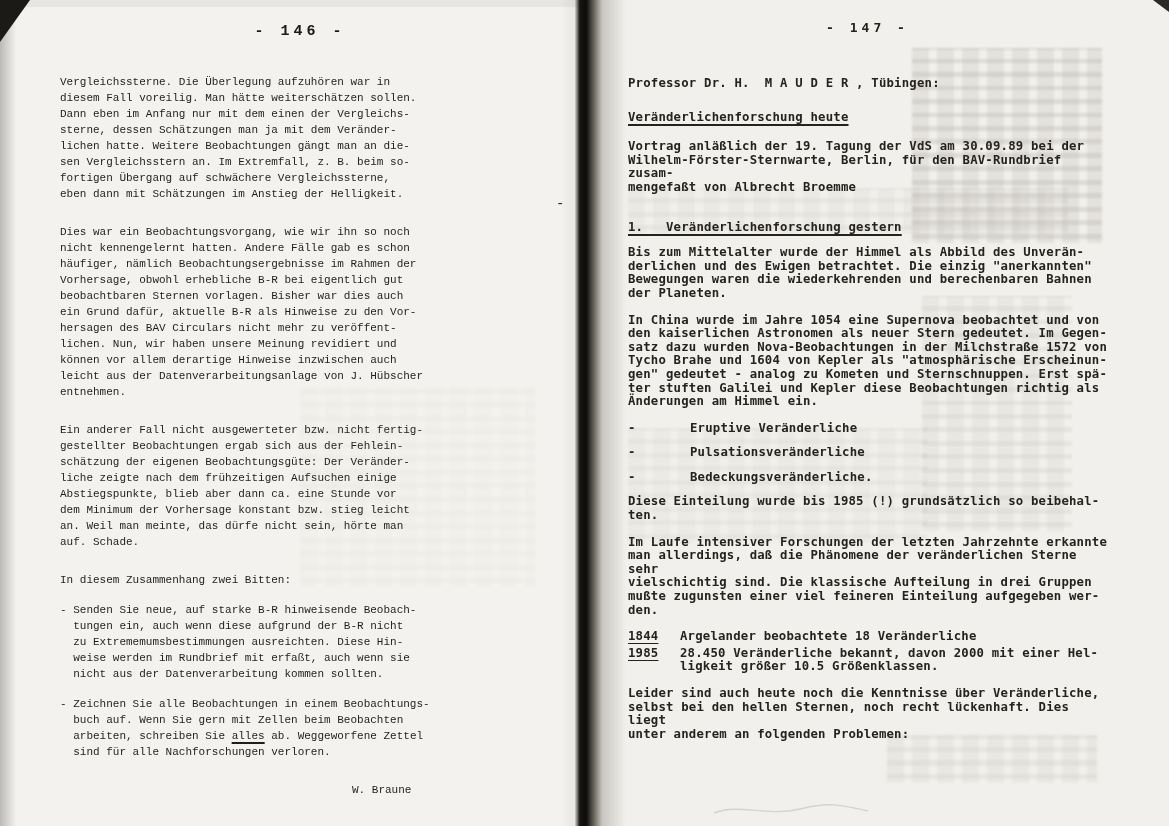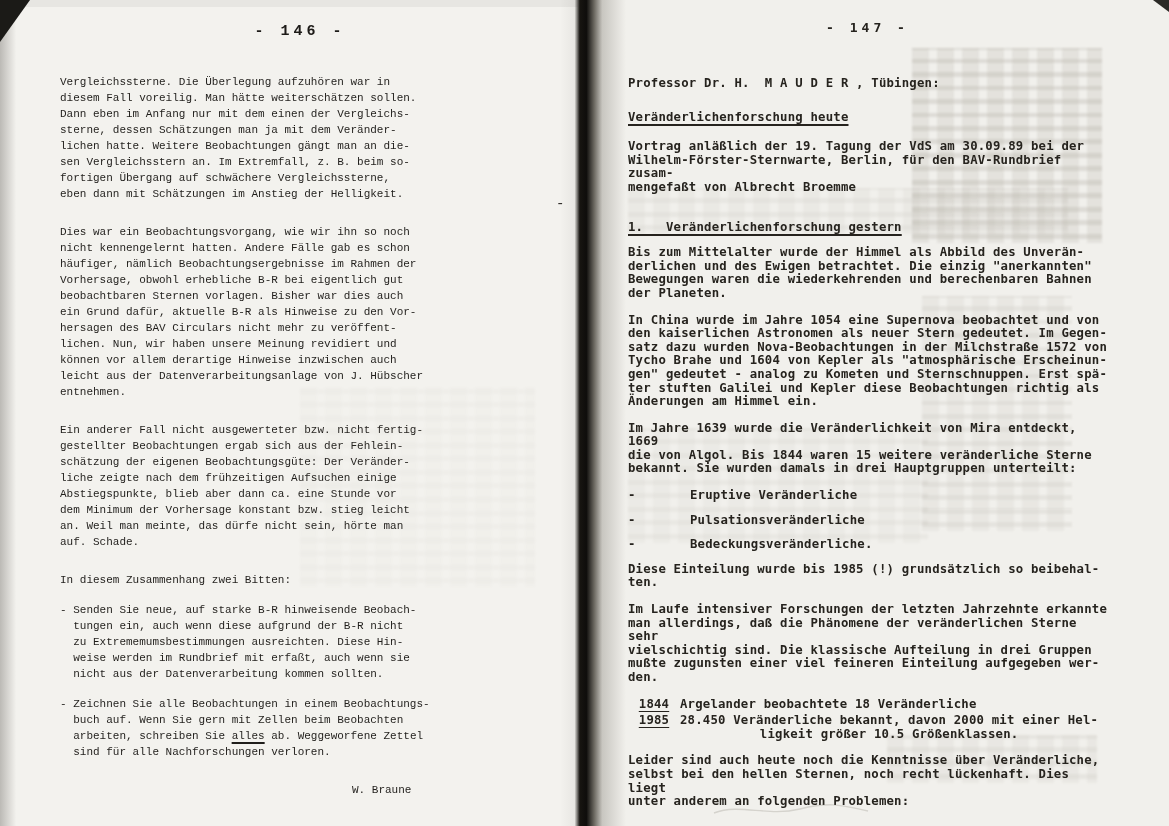--- a/index.html
+++ b/index.html
@@ -47,21 +47,21 @@
   .author-line{margin:0 0 20px 0;}
   .article-title{margin:0 0 16px 0;}
   .intro{margin:0 0 26px 0;}
   .sec-heading{margin:0 0 12px 0;}
   .rp{margin:0 0 13px 0;}
   .group-row{display:flex;margin:0 0 11px 0;}
   .group-row .dash{width:62px;flex:0 0 62px;}
   .groups-block{margin-top:12px;}
   .year-row{display:flex;margin:0 0 3px 0;}
   .year-row .year{width:52px;flex:0 0 52px;text-decoration:underline;text-underline-offset:3px;}
-  .timeline-block{margin:0 0 13px 0;text-align:center;}
+  .timeline-block{margin:0 0 13px 0;}
   .signature{margin-top:22px;margin-left:292px;}
 
   
   .gutter{
     position:absolute;left:560px;top:0;width:66px;height:826px;z-index:5;
     background:linear-gradient(90deg,
       rgba(0,0,0,0) 0%,
       rgba(30,28,24,0.05) 22%,
       #171511 30%,
       #0e0d0b 40%,
@@ -174,23 +174,20 @@
 derlichen und des Ewigen betrachtet. Die einzig "anerkannten"
 Bewegungen waren die wiederkehrenden und berechenbaren Bahnen
 der Planeten.</div>
     <div class="tw-right rp">In China wurde im Jahre 1054 eine Supernova beobachtet und von
 den kaiserlichen Astronomen als neuer Stern gedeutet. Im Gegen-
 satz dazu wurden Nova-Beobachtungen in der Milchstraße 1572 von
 Tycho Brahe und 1604 von Kepler als "atmosphärische Erscheinun-
 gen" gedeutet - analog zu Kometen und Sternschnuppen. Erst spä-
 ter stuften Galilei und Kepler diese Beobachtungen richtig als
 Änderungen am Himmel ein.</div>
-    <div class="tw-right rp">Im Jahre 1639 wurde die Veränderlichkeit von Mira entdeckt, 1669
-die von Algol. Bis 1844 waren 15 weitere veränderliche Sterne
-bekannt. Sie wurden damals in drei Hauptgruppen unterteilt:</div>
 
     <div class="groups-block">
       <div class="tw-right group-row"><span class="dash">-</span><span>Eruptive Veränderliche</span></div>
       <div class="tw-right group-row"><span class="dash">-</span><span>Pulsationsveränderliche</span></div>
       <div class="tw-right group-row"><span class="dash">-</span><span>Bedeckungsveränderliche.</span></div>
     </div>
 
     <div class="tw-right rp">Diese Einteilung wurde bis 1985 (!) grundsätzlich so beibehal-
 ten.</div>
     <div class="tw-right rp">Im Laufe intensiver Forschungen der letzten Jahrzehnte erkannte

